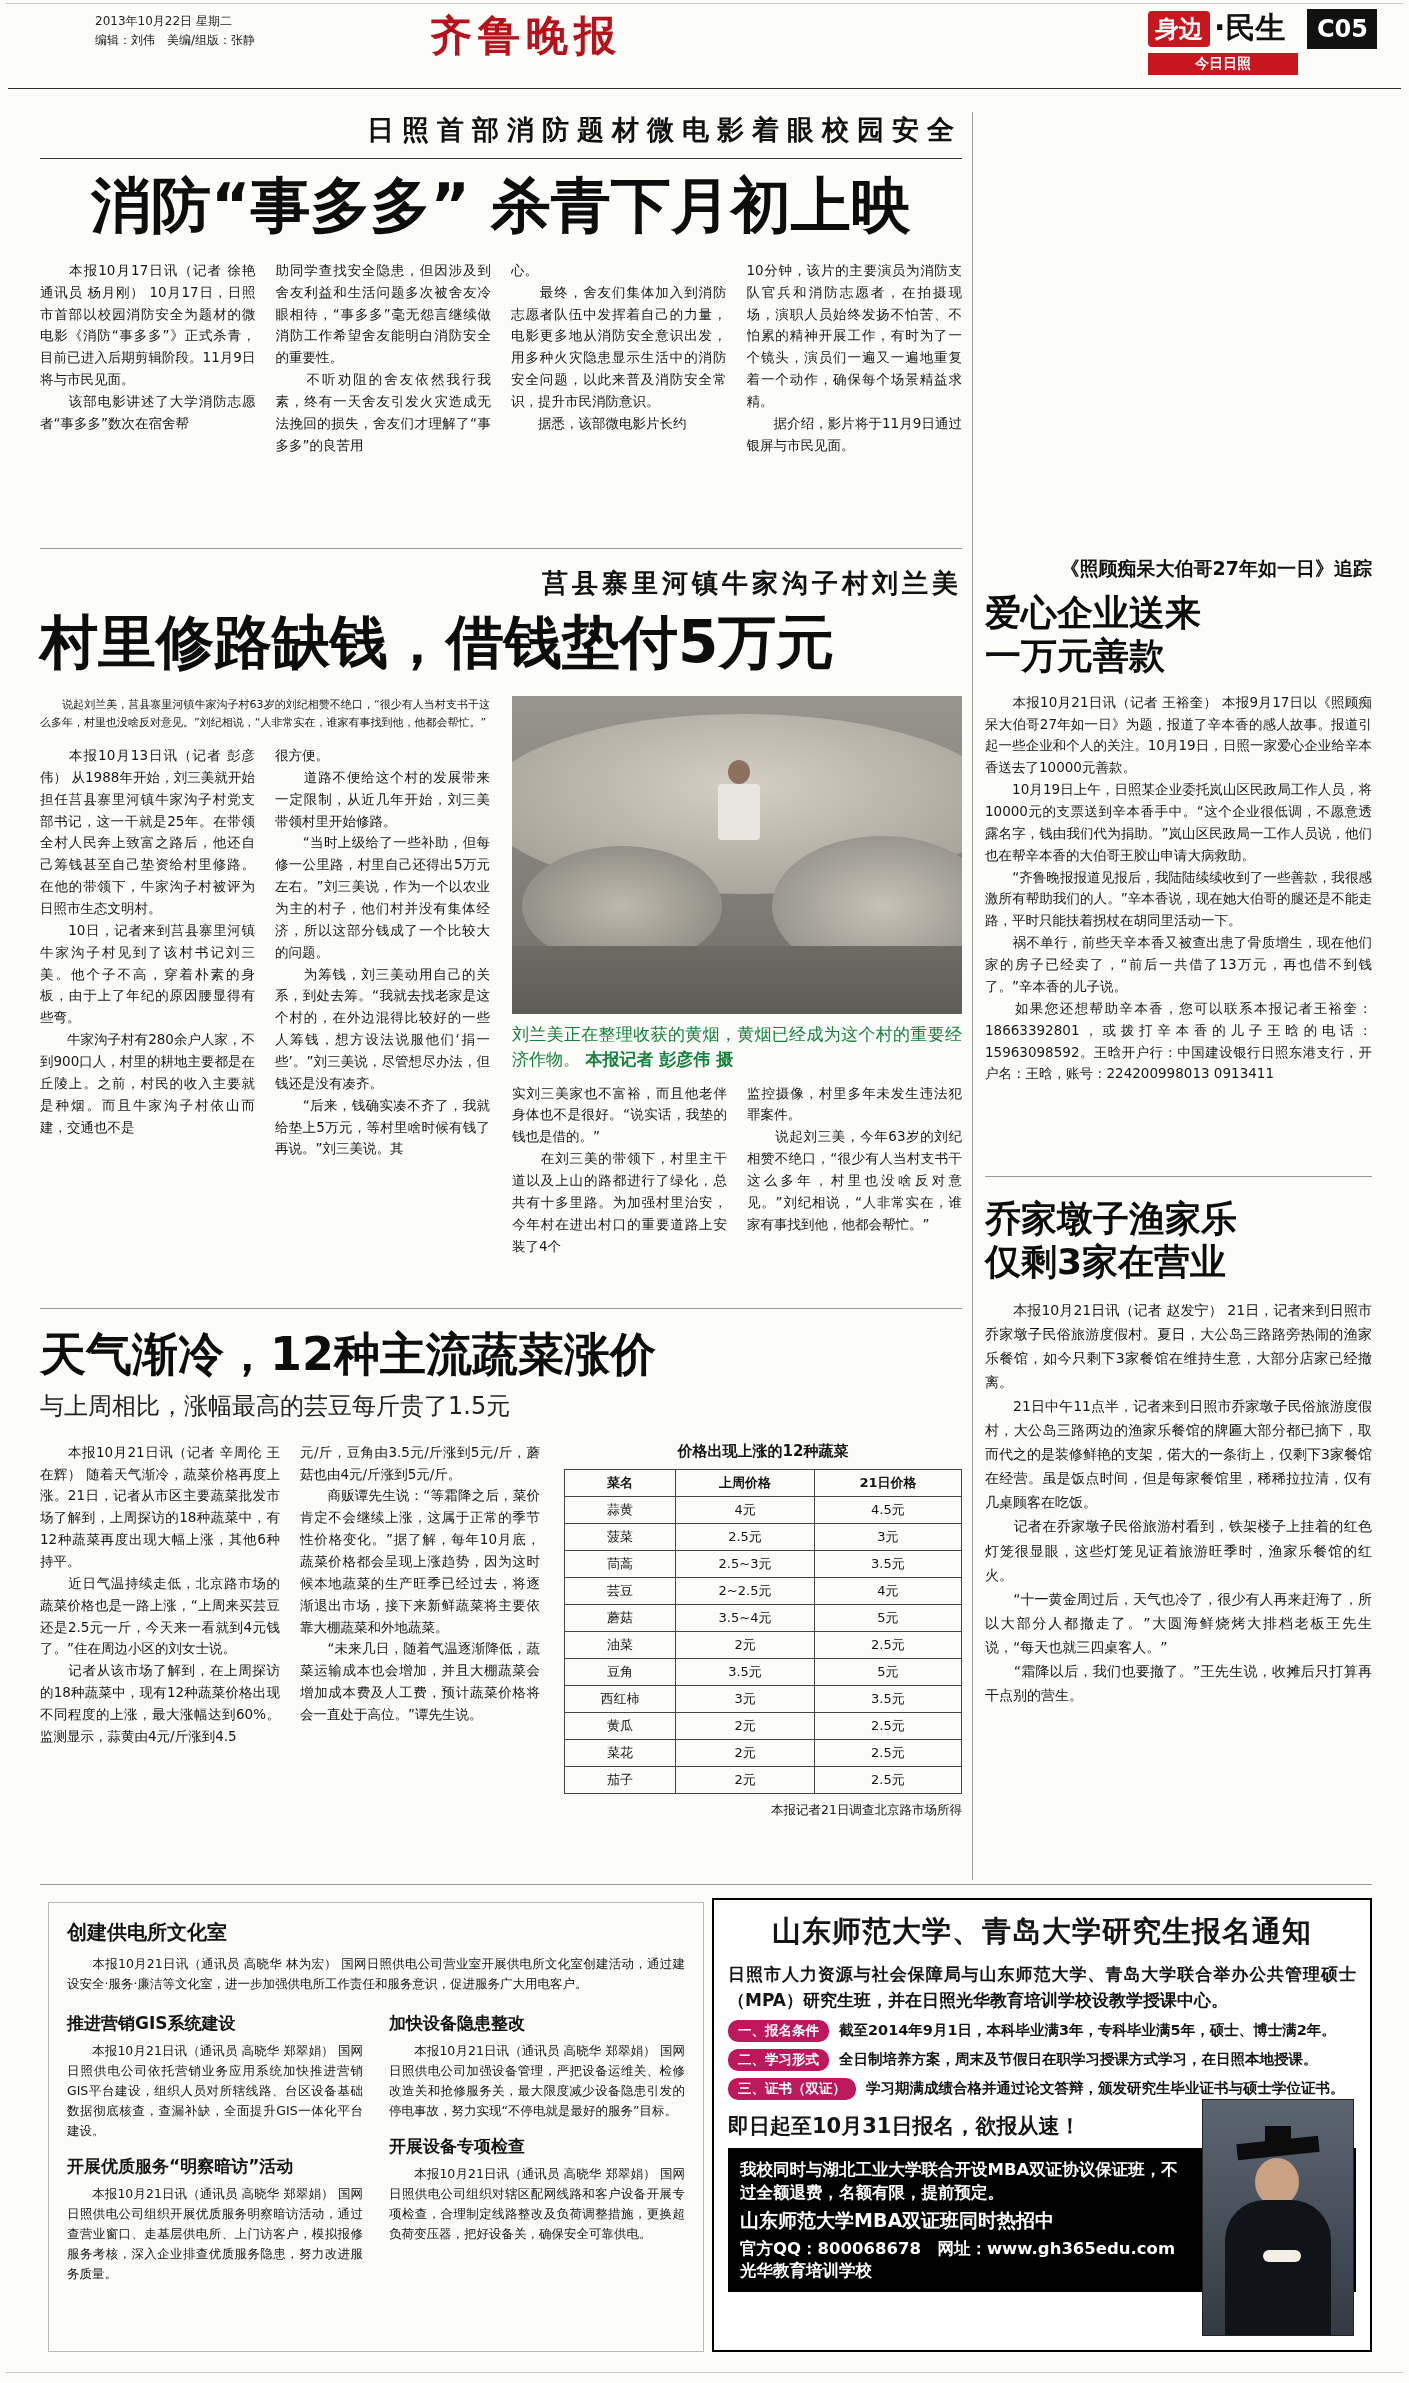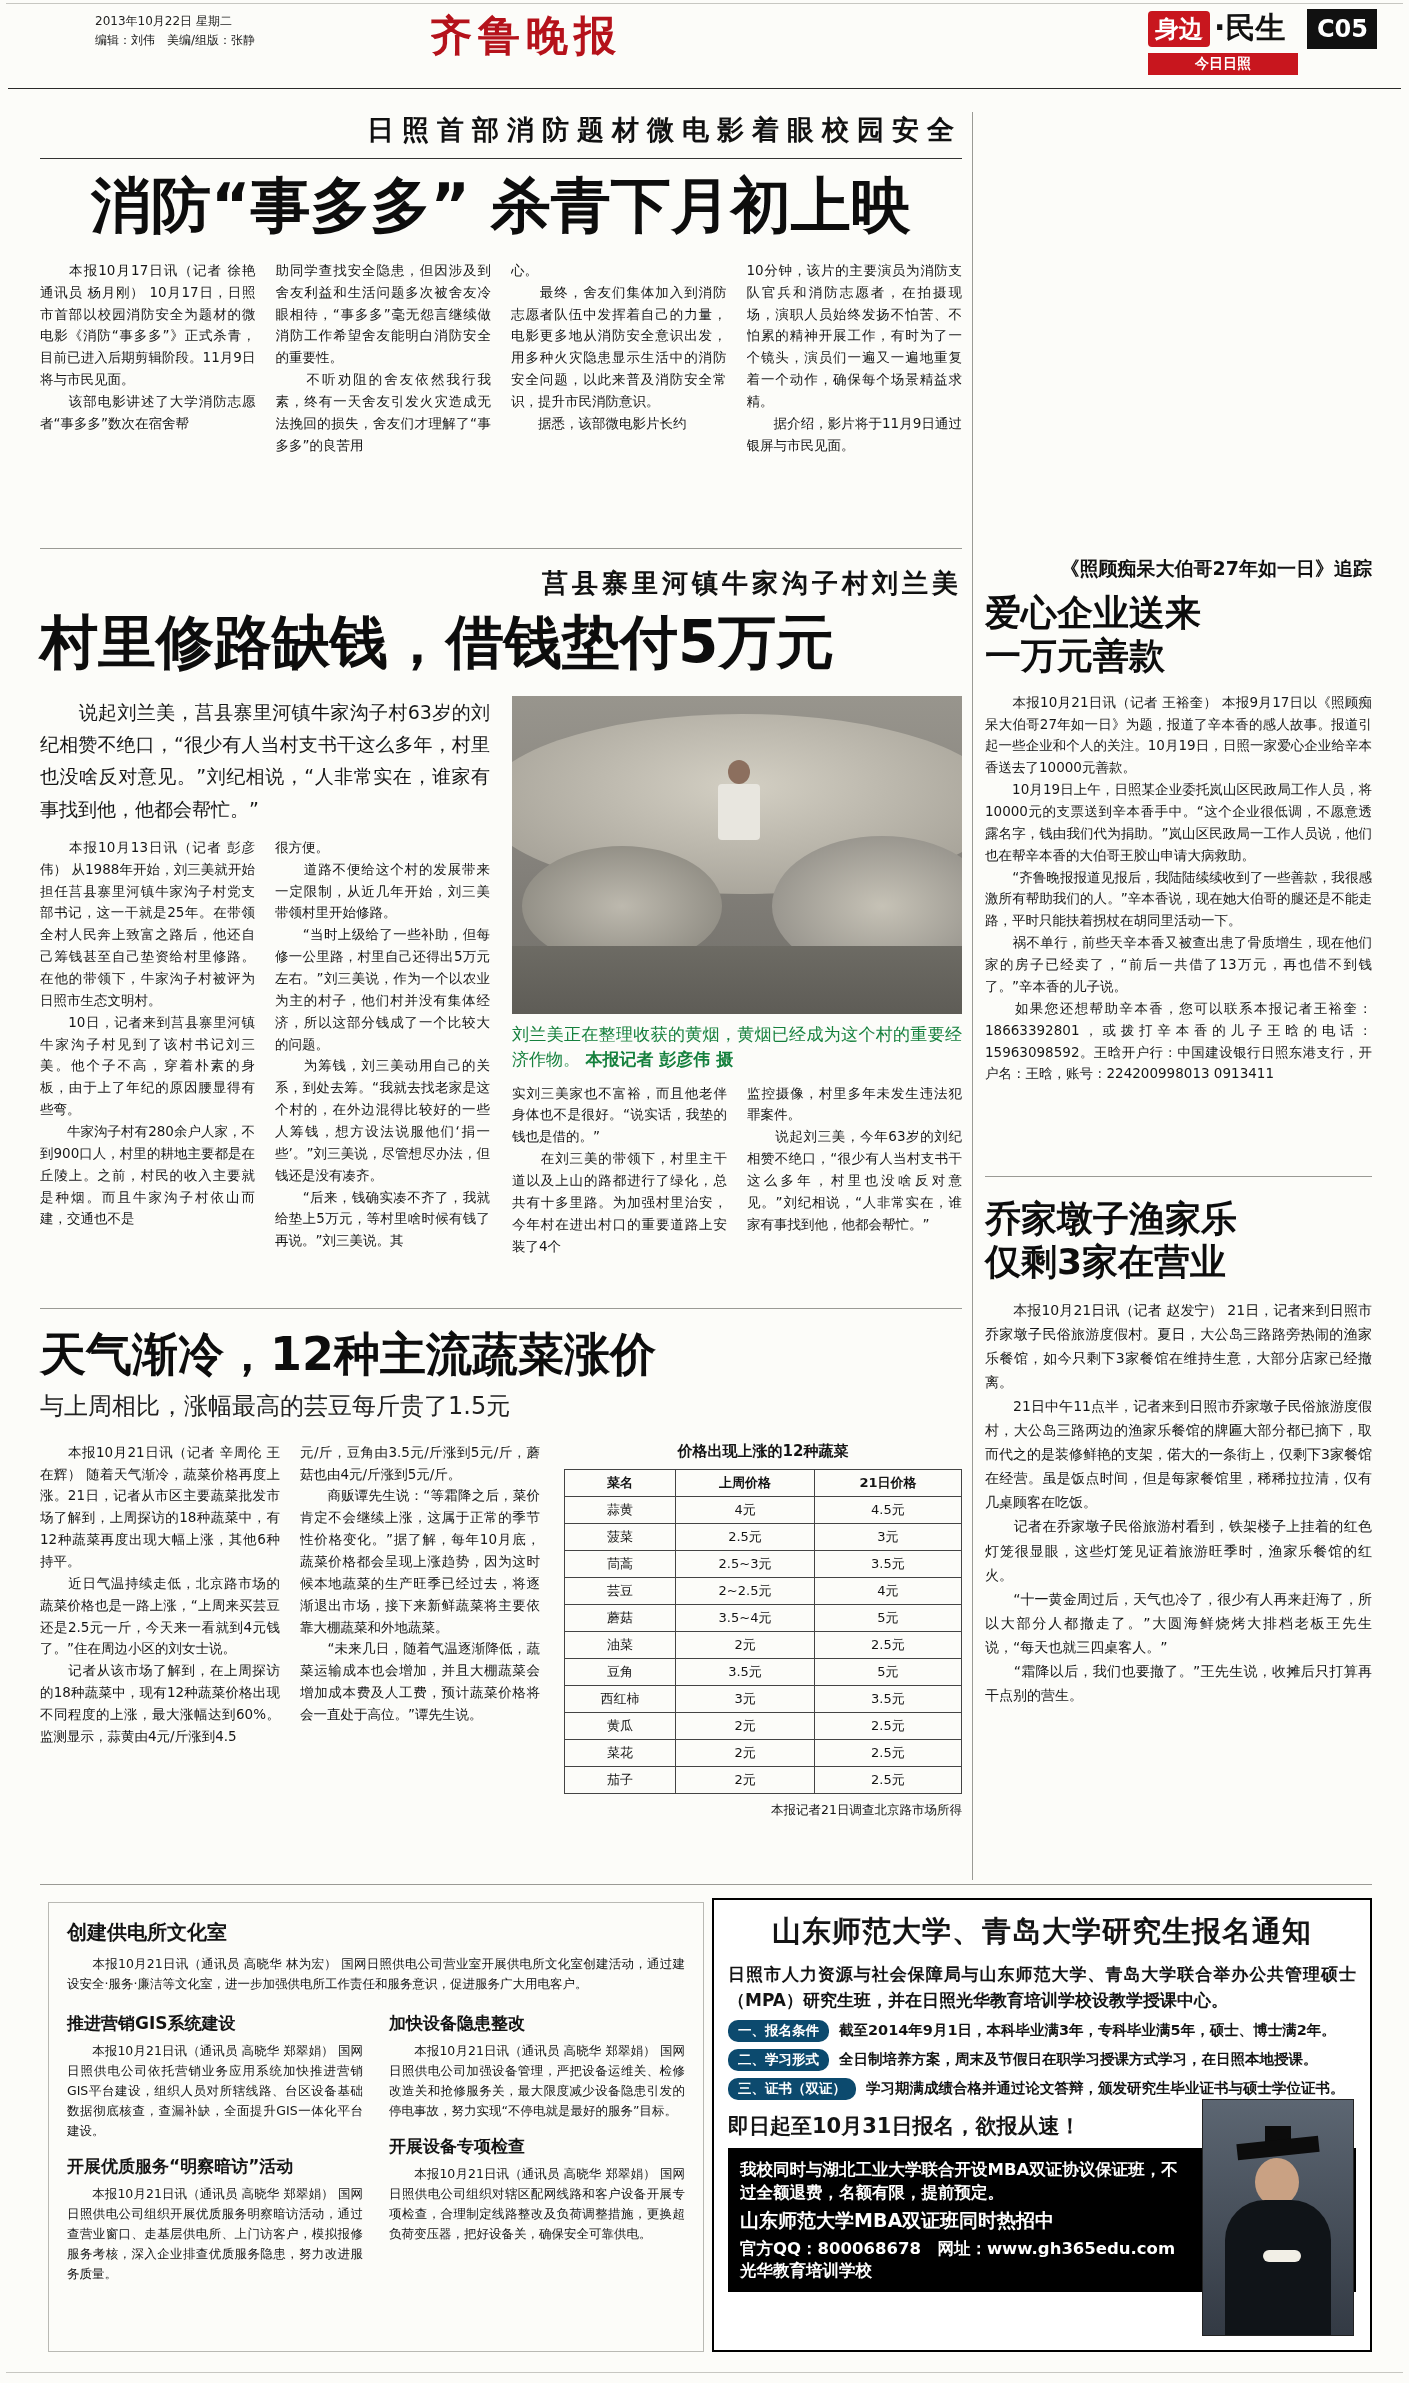--- a/index.html
+++ b/index.html
@@ -44,21 +44,21 @@
   .power-box{border:1px solid #b9b9b4;padding:16px 18px;box-sizing:border-box;}
   .power-title{font-size:20px;font-weight:900;}
   .power-sub-title{font-size:17px;font-weight:900;margin:14px 0 6px 0;}
   .power-body{font-size:12.5px;line-height:1.6;text-align:justify;white-space:pre-line;}
 
   
   .ad-box{border:2px solid #000;box-sizing:border-box;padding:12px 14px;background:#fff;position:relative;overflow:hidden;}
   .ad-title{font-size:29px;font-weight:900;text-align:center;letter-spacing:1px;}
   .ad-intro{font-size:17px;font-weight:700;line-height:1.5;text-align:justify;margin-top:10px;}
   .ad-item{display:flex;align-items:flex-start;margin-top:7px;}
-  .ad-item-label{background:#0c4a6e;color:#fff;font-size:13.5px;font-weight:700;border-radius:10px;
+  .ad-item-label{background:#be185d;color:#fff;font-size:13.5px;font-weight:700;border-radius:10px;
                  padding:2px 10px;margin-right:10px;white-space:nowrap;}
   .ad-item-text{font-size:14.5px;font-weight:700;line-height:1.45;}
   .ad-promo1{font-size:21px;font-weight:700;margin-top:12px;}
   .ad-black{background:#000;color:#fff;margin-top:8px;padding:10px 165px 10px 12px;}
   .ad-black .l1{font-size:16.5px;font-weight:800;line-height:1.4;}
   .ad-black .l2{font-size:19px;font-weight:900;margin-top:4px;}
   .ad-black .l3{font-size:18.5px;font-weight:900;margin-top:8px;letter-spacing:1px;}
   .ad-black .l4{font-size:16.5px;font-weight:800;margin-top:4px;}
   .grad-photo{position:absolute;right:16px;bottom:14px;width:150px;height:235px;
               background:linear-gradient(180deg,#5c6672,#333a44);border:1px solid #222;overflow:hidden;}
@@ -117,21 +117,21 @@
     </div>
   </div>
 
   <div class="abs" style="left:40px;top:566px;width:922px;">
     <div class="kicker" style="font-size:26px;letter-spacing:4px;">莒县寨里河镇牛家沟子村刘兰美</div>
     <div class="headline" style="font-size:58px;margin-top:10px;">村里修路缺钱，借钱垫付5万元</div>
 
     <div style="display:flex;gap:22px;margin-top:22px;">
 
       <div style="width:450px;">
-        <div class="body-text" style="font-size:19px;line-height:1.7;">　　说起刘兰美，莒县寨里河镇牛家沟子村63岁的刘纪相赞不绝口，“很少有人当村支书干这么多年，村里也没啥反对意见。”刘纪相说，“人非常实在，谁家有事找到他，他都会帮忙。”</div>
+        <div class="body-text" style="font-size:11px;line-height:1.7;">　　说起刘兰美，莒县寨里河镇牛家沟子村63岁的刘纪相赞不绝口，“很少有人当村支书干这么多年，村里也没啥反对意见。”刘纪相说，“人非常实在，谁家有事找到他，他都会帮忙。”</div>
         <div class="cols" style="margin-top:12px;height:496px;overflow:hidden;">
           <div class="col body-text">　　本报10月13日讯（记者 彭彦伟） 从1988年开始，刘三美就开始担任莒县寨里河镇牛家沟子村党支部书记，这一干就是25年。在带领全村人民奔上致富之路后，他还自己筹钱甚至自己垫资给村里修路。在他的带领下，牛家沟子村被评为日照市生态文明村。
 　　10日，记者来到莒县寨里河镇牛家沟子村见到了该村书记刘三美。他个子不高，穿着朴素的身板，由于上了年纪的原因腰显得有些弯。
 　　牛家沟子村有280余户人家，不到900口人，村里的耕地主要都是在丘陵上。之前，村民的收入主要就是种烟。而且牛家沟子村依山而建，交通也不是</div>
           <div class="col body-text">很方便。
 　　道路不便给这个村的发展带来一定限制，从近几年开始，刘三美带领村里开始修路。
 　　“当时上级给了一些补助，但每修一公里路，村里自己还得出5万元左右。”刘三美说，作为一个以农业为主的村子，他们村并没有集体经济，所以这部分钱成了一个比较大的问题。
 　　为筹钱，刘三美动用自己的关系，到处去筹。“我就去找老家是这个村的，在外边混得比较好的一些人筹钱，想方设法说服他们‘捐一些’。”刘三美说，尽管想尽办法，但钱还是没有凑齐。
 　　“后来，钱确实凑不齐了，我就给垫上5万元，等村里啥时候有钱了再说。”刘三美说。其</div>
         </div>

